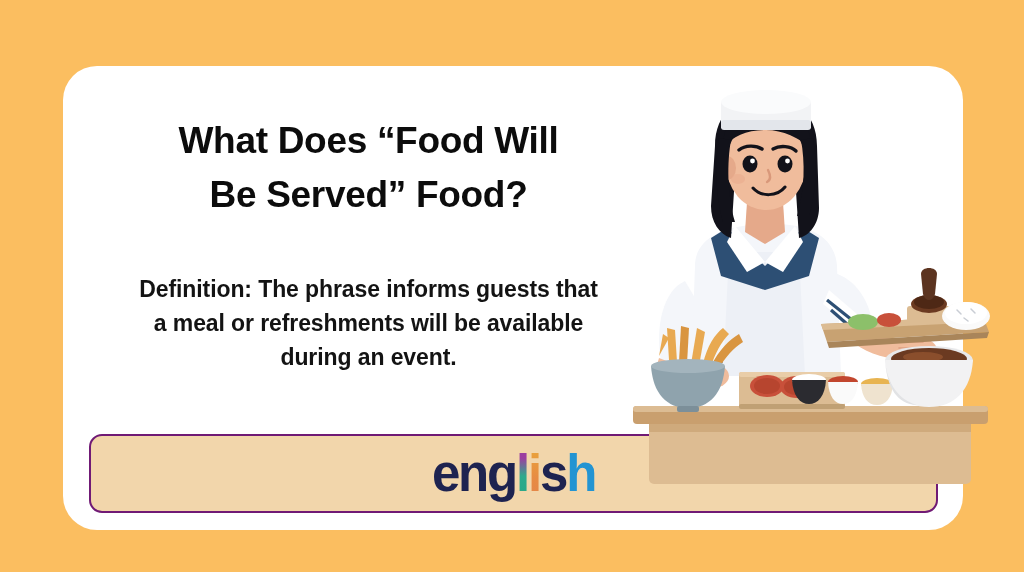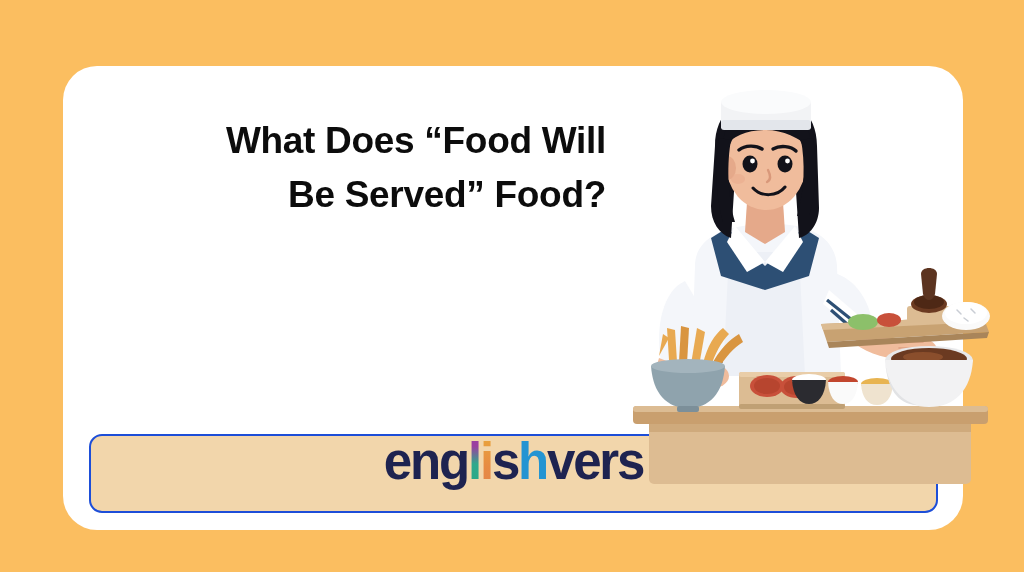--- a/index.html
+++ b/index.html
@@ -26,41 +26,40 @@
     left:68px; top:48px;
     width:475px;
     text-align:center;
   }
   .headline{
     font-size:37px;
     font-weight:bold;
     color:#0C0C0C;
     line-height:1.47;
     letter-spacing:-0.3px;
-    text-align:right;
   }
   .definition{
     margin-top:49px;
     font-size:23px;
     font-weight:bold;
     color:#131313;
     line-height:1.48;
     letter-spacing:-0.1px;
   }
 
   
   .logo-bar{
     position:absolute;
     left:26px; top:368px;
     width:849px; height:79px;
     background:#F2D6AB;
-    border:2px solid #1d4ed8;
+    border:2px solid #701a75;
     border-radius:13px;
     display:flex;
-    align-items:flex-start;
+    align-items:center;
     justify-content:center;
   }
   .wordmark{
     font-size:51px;
     font-weight:bold;
     letter-spacing:-2.2px;
     line-height:1;
     white-space:nowrap;
     display:flex;
     align-items:baseline;
@@ -89,30 +88,30 @@
 
 <div id="stage">
 
   <div class="card">
 
     <div class="text-col">
       <div class="headline">
         <span>What Does “Food Will</span><br>
         <span>Be Served” Food?</span>
       </div>
+      <div class="definition">Definition: The phrase informs guests that a meal or refreshments will be available during an event.</div>
     </div>
 
     <div class="logo-bar">
       <div class="wordmark">
         <span class="wm-dark">eng</span>
           <span class="wm-l">l</span>
           <span class="wm-i">i</span>
           <span class="wm-dark">s</span>
           <span class="wm-h">h</span>
-          <span class="wm-dark">vers</span>
       </div>
     </div>
 
     <div class="illus">
       <svg viewBox="0 0 380 420" xmlns="http://www.w3.org/2000/svg">
 
         <path d="M62 205 C40 215 32 250 38 285 L44 300 C58 292 72 282 82 272 L78 232 Z" fill="#F4F6FA"></path>
 
         <path d="M72 190 C72 165 95 150 140 148 C185 146 212 160 214 190 L218 300 L68 300 Z" fill="#F4F6FA"></path>
 

